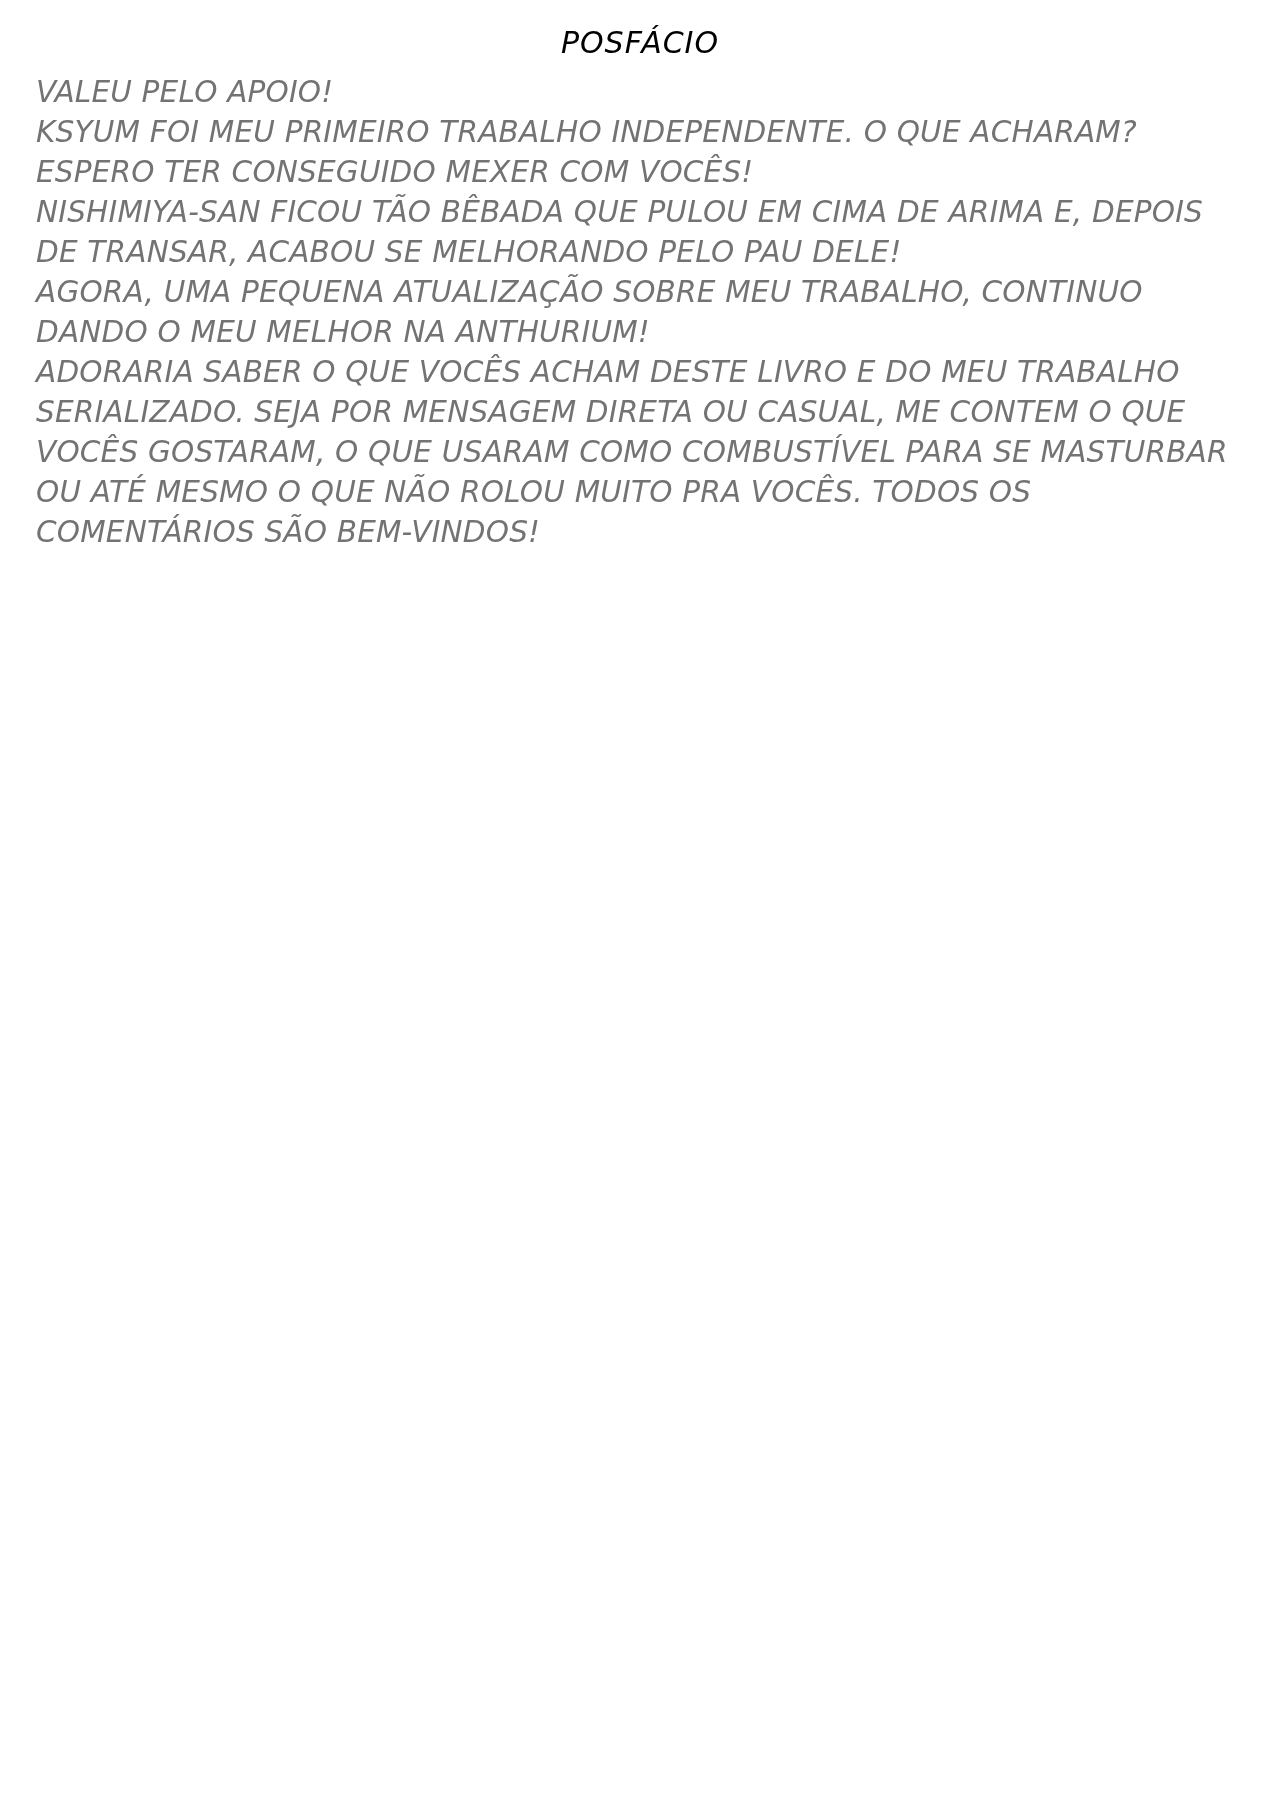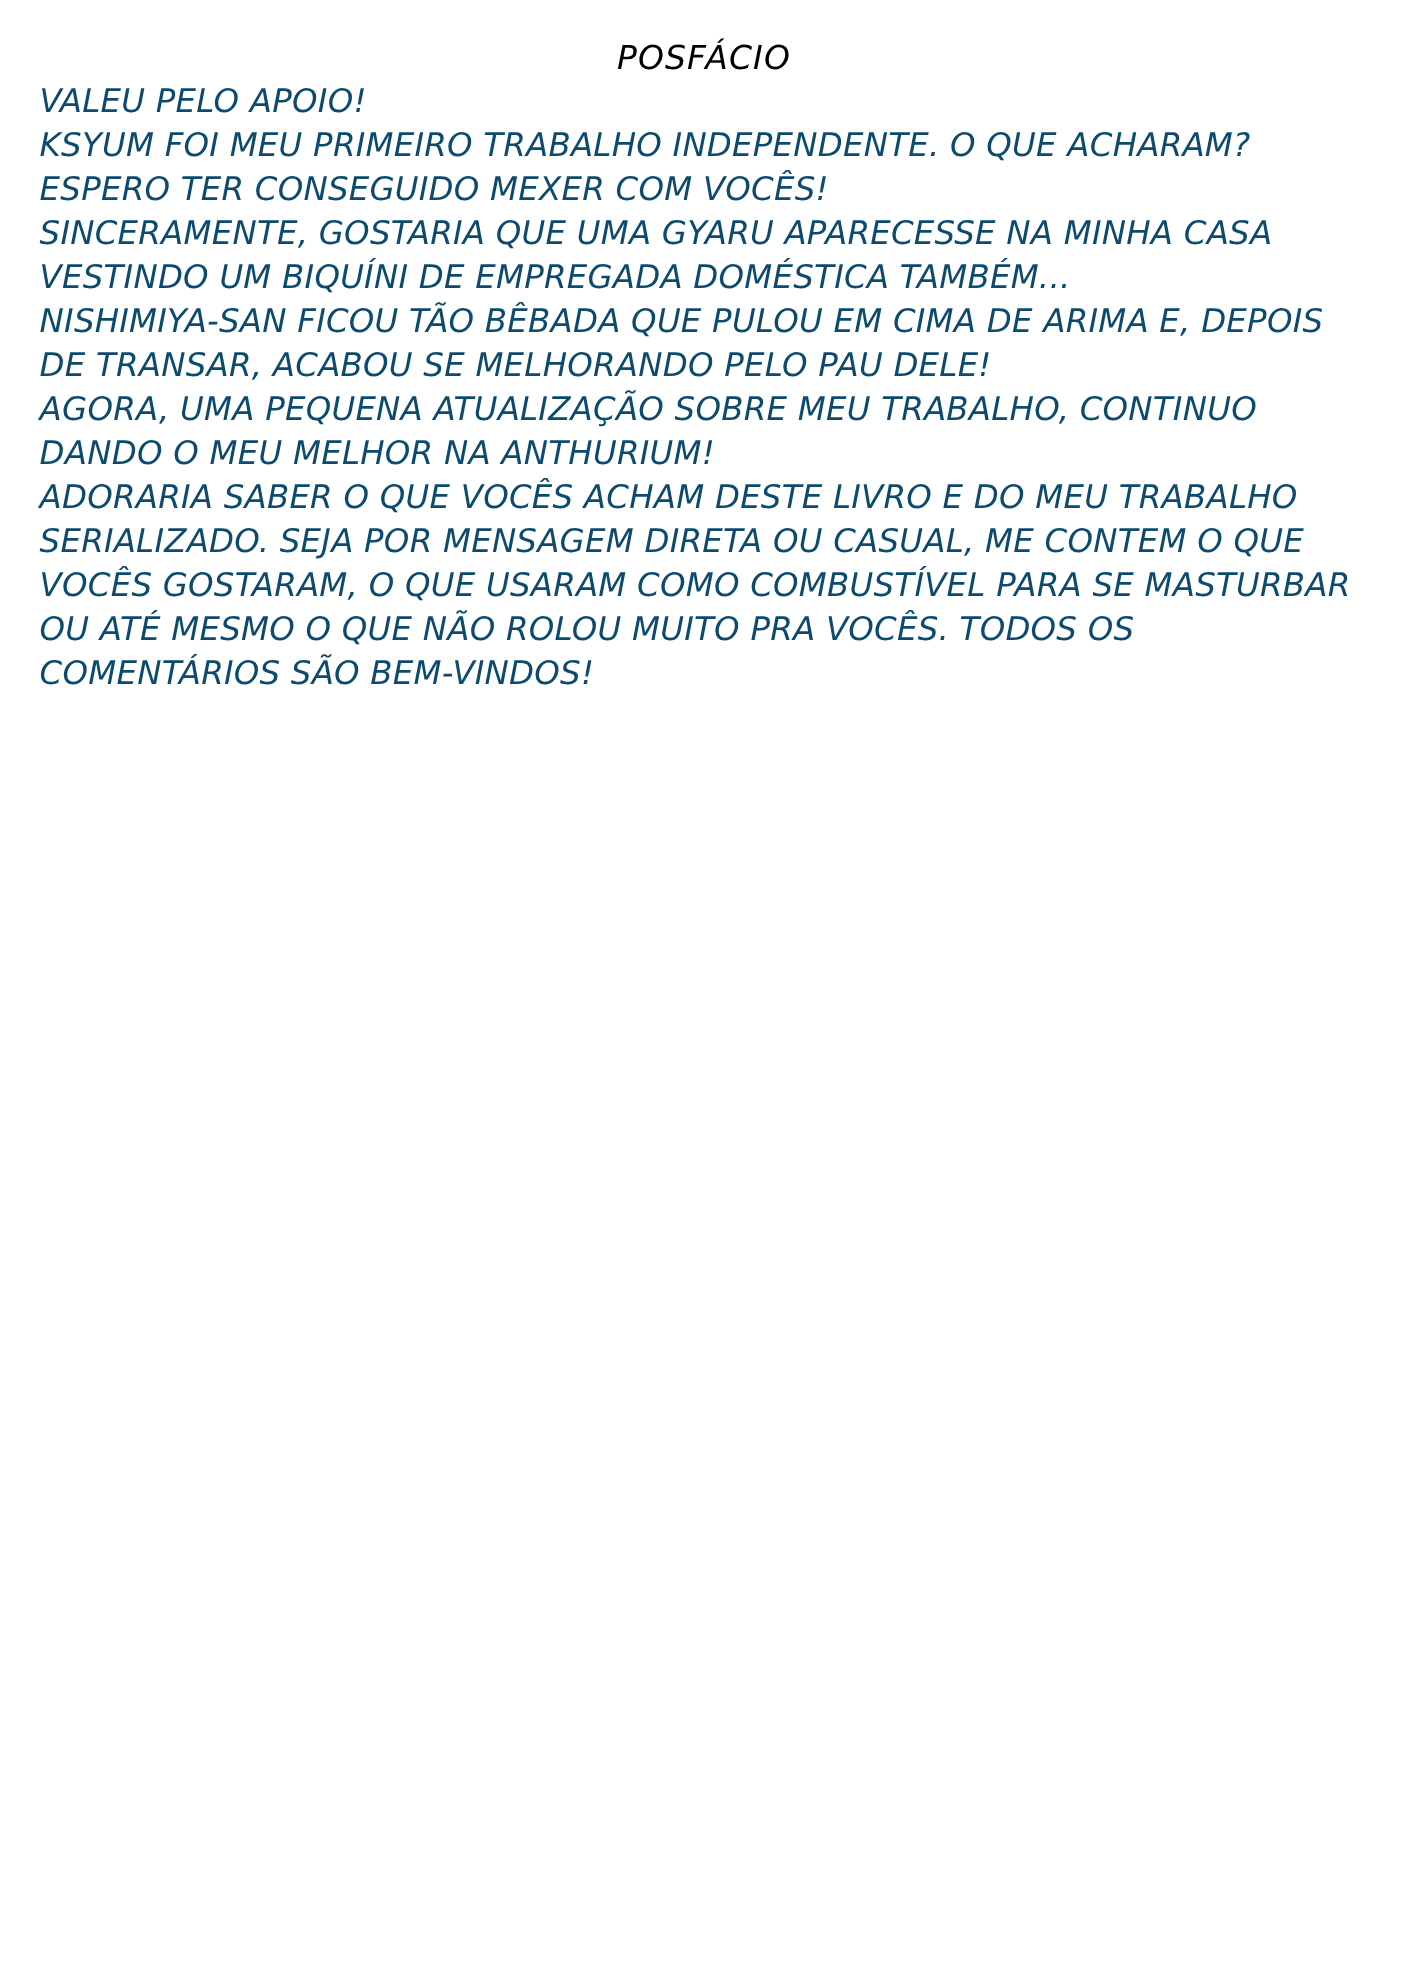--- a/index.html
+++ b/index.html
@@ -10,36 +10,36 @@
   .page {
     position: relative;
     width: 1280px;
     height: 1807px;
     background: #ffffff;
     overflow: hidden;
     font-family: "DejaVu Sans", sans-serif;
   }
   .afterword-title {
     position: absolute;
-    top: 36px;
+    top: 25px;
     left: 0;
     width: 1280px;
     text-align: center;
     font-size: 30px;
     font-style: italic;
     letter-spacing: 1px;
     color: #000000;
     font-weight: 500;
   }
   .body-text {
     position: absolute;
     top: 72px;
     left: 36px;
     width: 1215px;
-    color: #0c4a6e;
+    color: #737373;
     font-size: 29.5px;
     font-style: italic;
     line-height: 40px;
     letter-spacing: 0.2px;
     font-weight: 500;
   }
   .body-text p {
     margin: 0;
     padding: 0;
   }
@@ -47,19 +47,18 @@
 </head>
 <body>
 
 <div class="page">
 
   <div class="afterword-title">POSFÁCIO</div>
 
   <div class="body-text">
     <p>VALEU PELO APOIO!</p>
     <p>KSYUM FOI MEU PRIMEIRO TRABALHO INDEPENDENTE. O QUE ACHARAM? ESPERO TER CONSEGUIDO MEXER COM VOCÊS!</p>
-    <p>SINCERAMENTE, GOSTARIA QUE UMA GYARU APARECESSE NA MINHA CASA VESTINDO UM BIQUÍNI DE EMPREGADA DOMÉSTICA TAMBÉM...</p>
     <p>NISHIMIYA-SAN FICOU TÃO BÊBADA QUE PULOU EM CIMA DE ARIMA E, DEPOIS DE TRANSAR, ACABOU SE MELHORANDO PELO PAU DELE!</p>
     <p>AGORA, UMA PEQUENA ATUALIZAÇÃO SOBRE MEU TRABALHO, CONTINUO DANDO O MEU MELHOR NA ANTHURIUM!</p>
     <p>ADORARIA SABER O QUE VOCÊS ACHAM DESTE LIVRO E DO MEU TRABALHO SERIALIZADO. SEJA POR MENSAGEM DIRETA OU CASUAL, ME CONTEM O QUE VOCÊS GOSTARAM, O QUE USARAM COMO COMBUSTÍVEL PARA SE MASTURBAR OU ATÉ MESMO O QUE NÃO ROLOU MUITO PRA VOCÊS. TODOS OS COMENTÁRIOS SÃO BEM-VINDOS!</p>
   </div>
 
 </div>
 
 </body></html>

